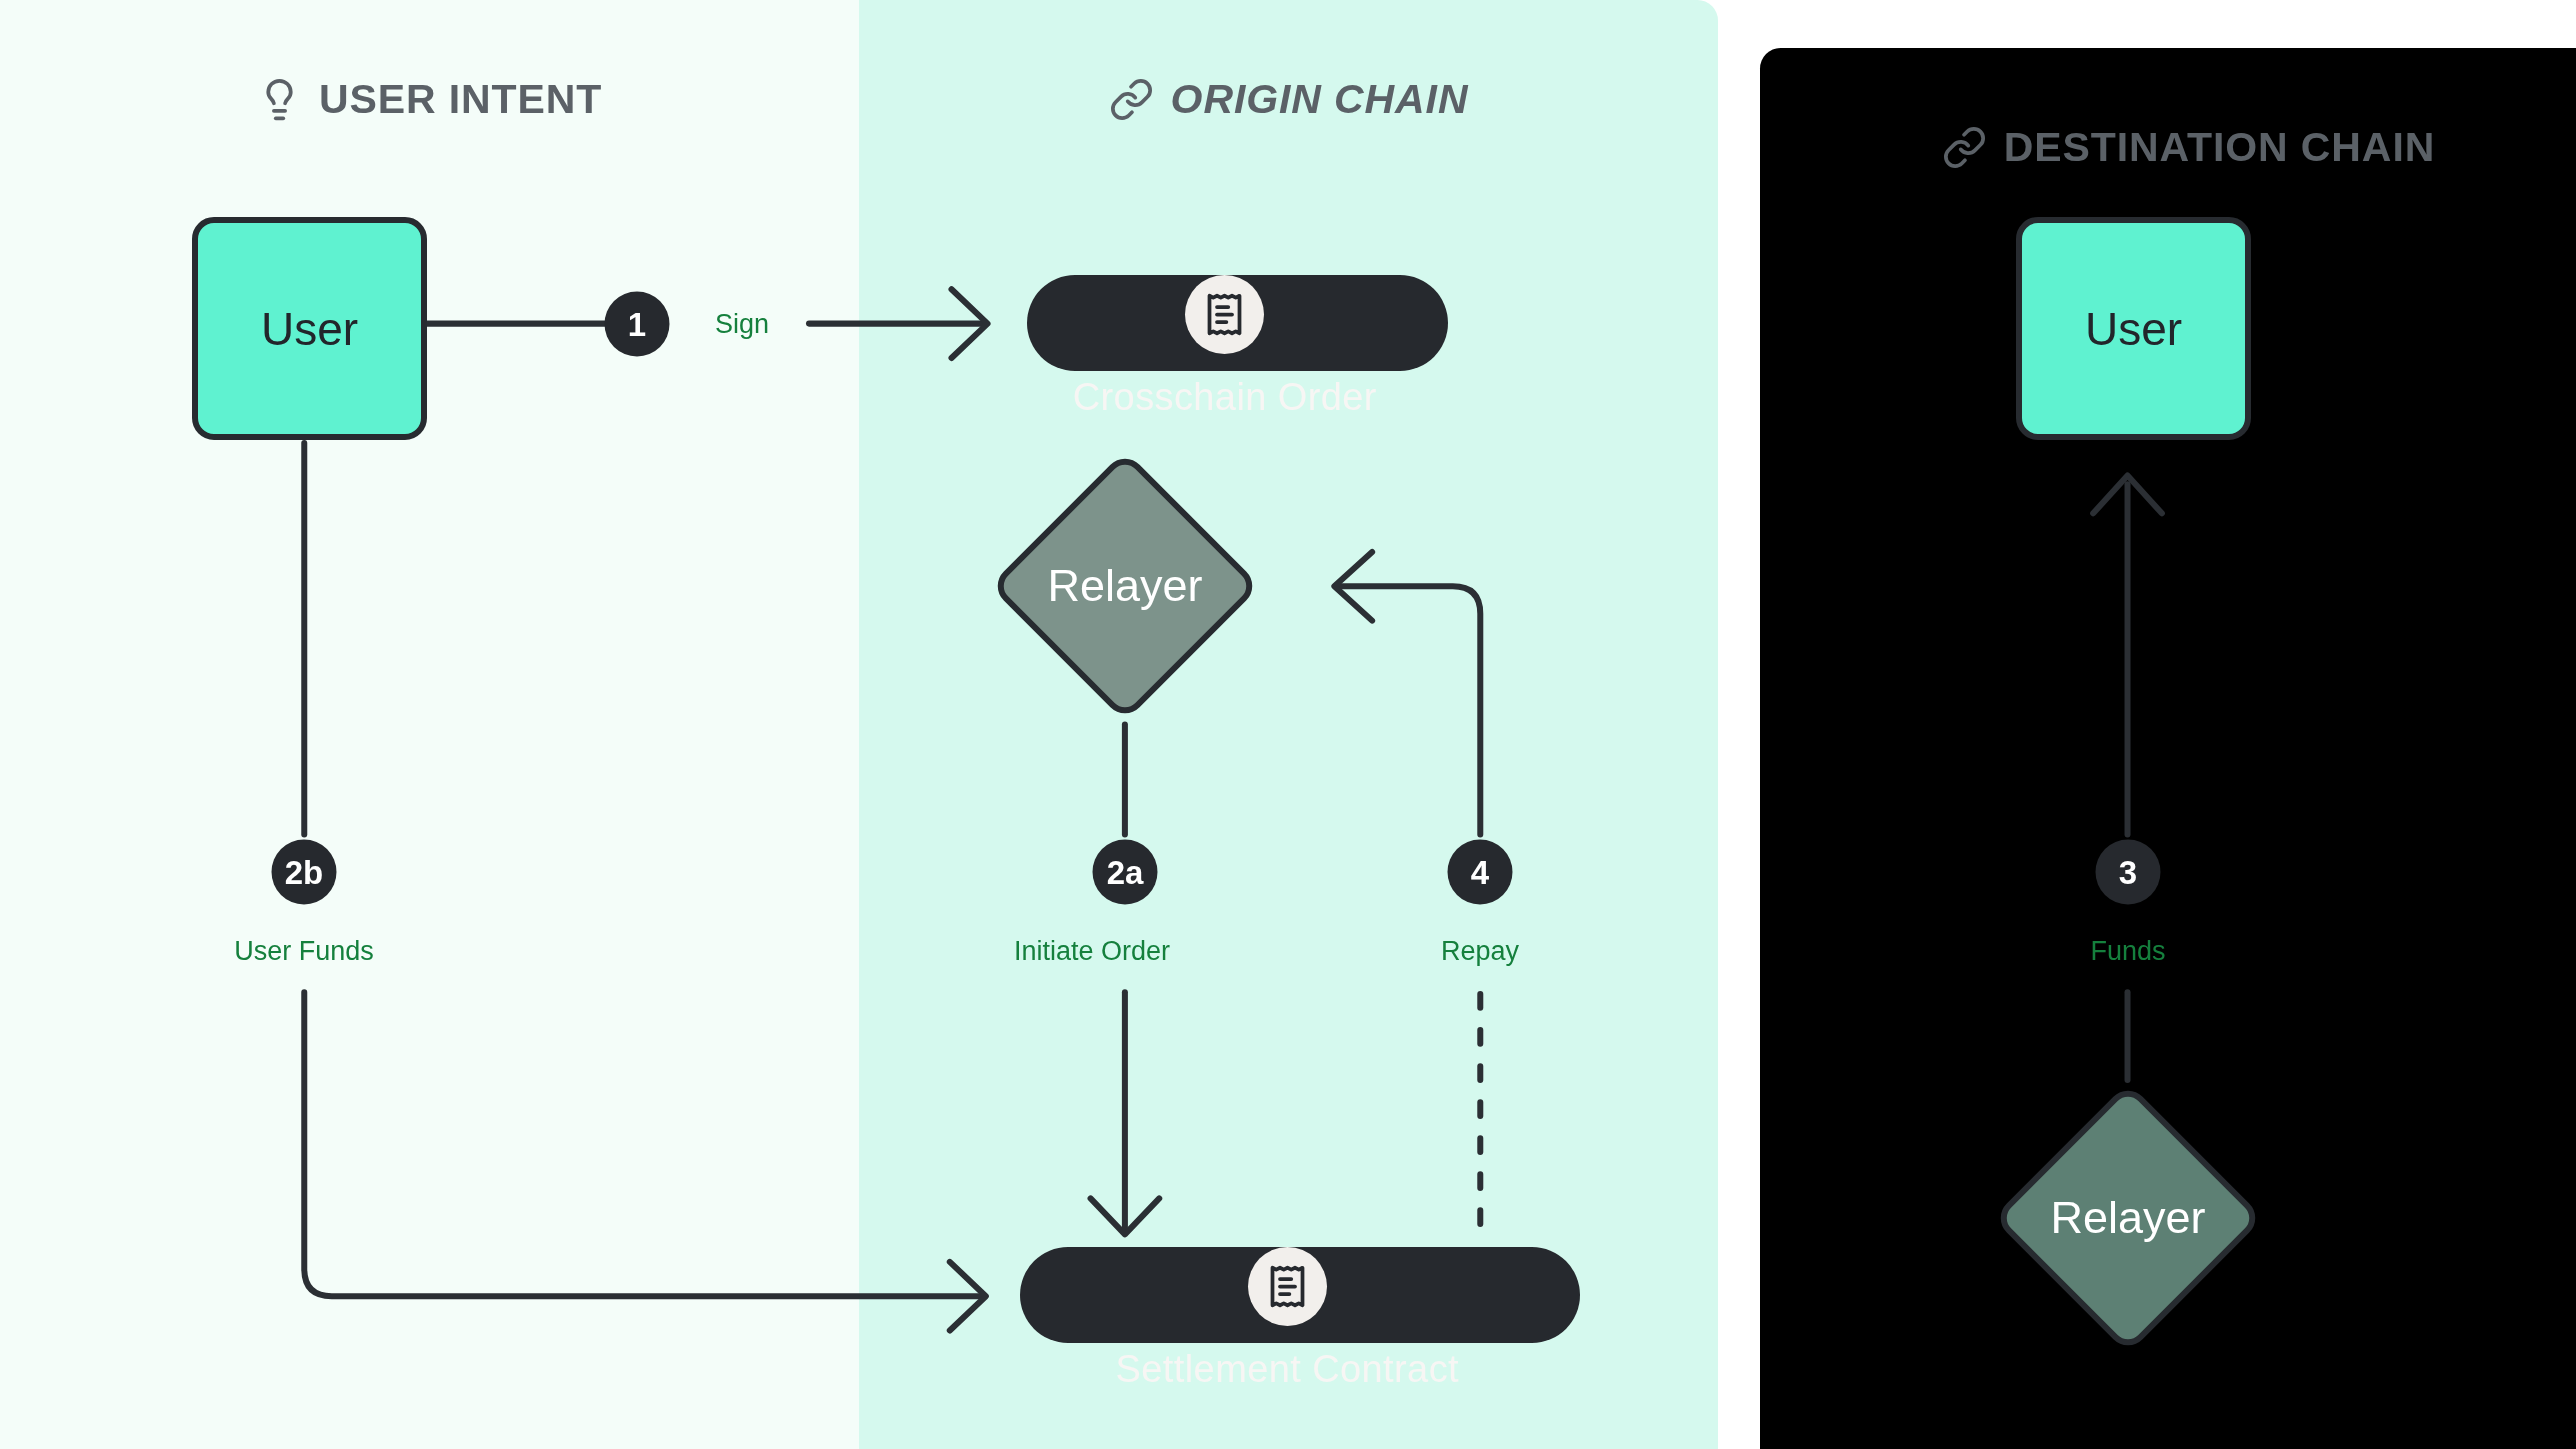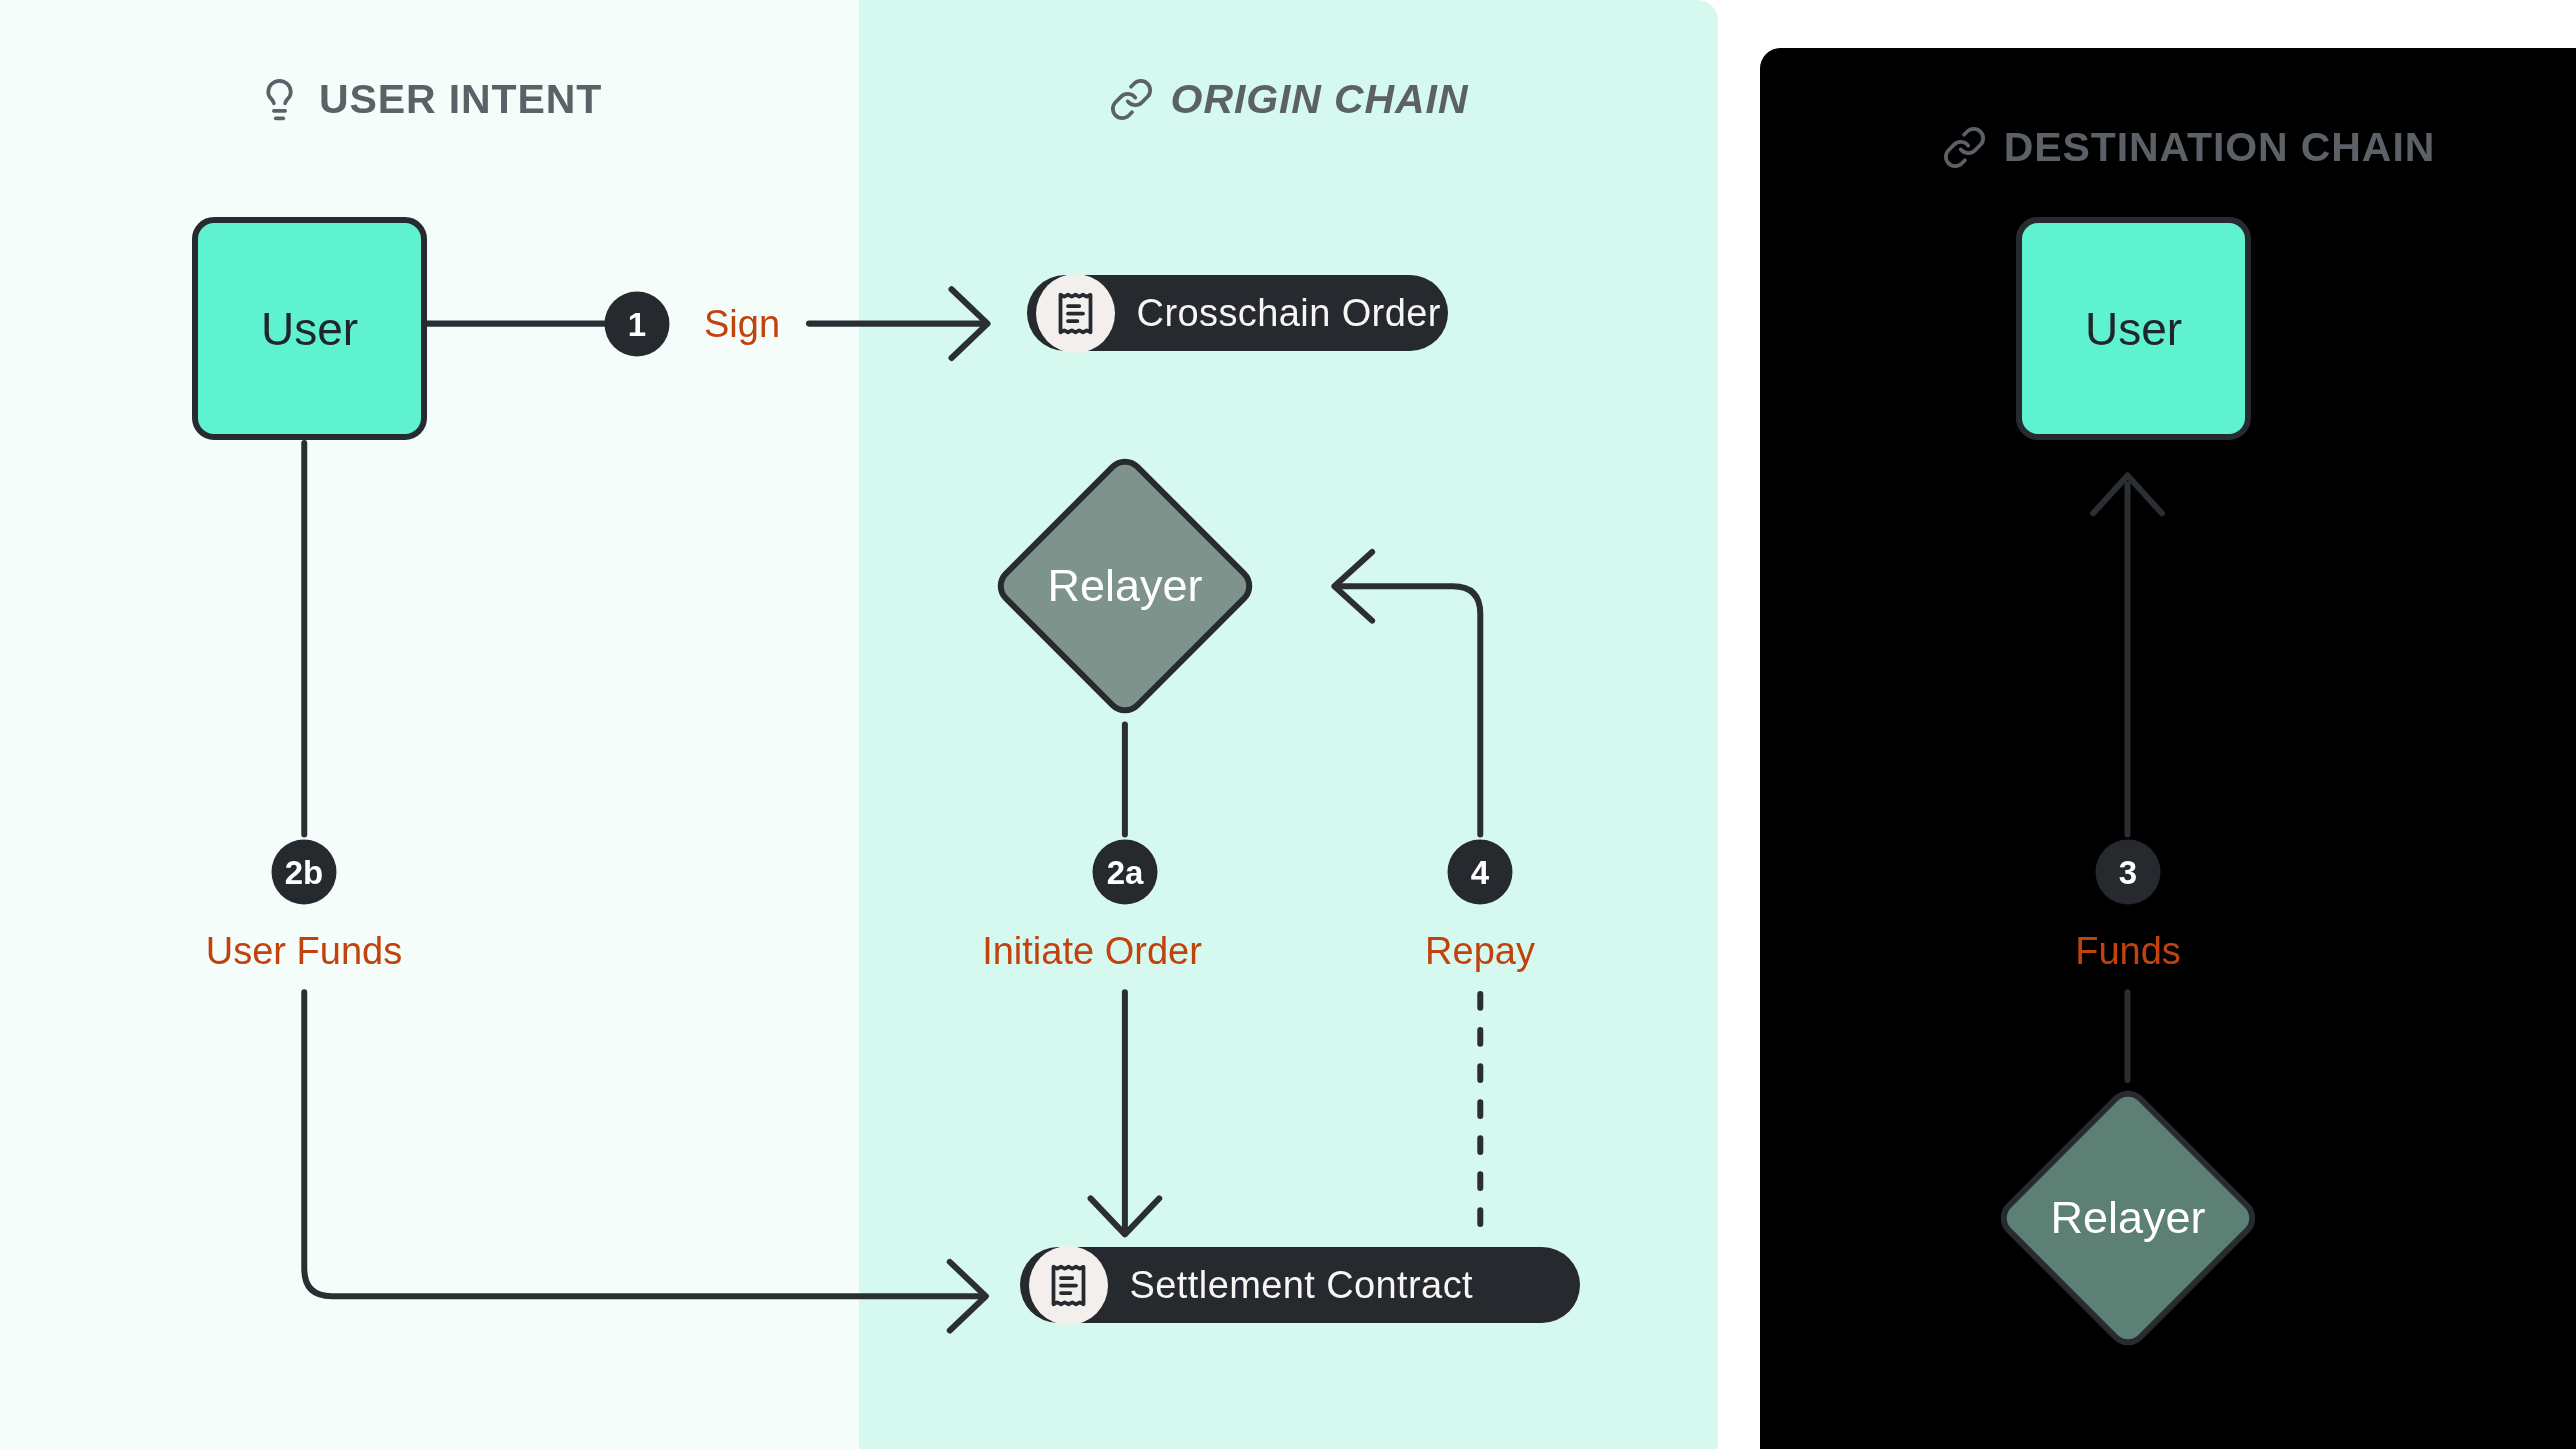--- a/index.html
+++ b/index.html
@@ -28,38 +28,38 @@
   .diamond{position:absolute;width:192px;height:192px;box-sizing:border-box;
            border:6px solid #272b30;border-radius:20.6px;
            transform:translate(-50%,-50%) rotate(45deg);}
   .diamond-origin{left:1125px;top:586px;background:#7d938b;}
   .diamond-destination{left:2128px;top:1218px;background:#5d8074;}
   .diamond-label{position:absolute;transform:translate(-50%,-50%);color:#ffffff;
                  font-size:45px;font-weight:500;white-space:nowrap;}
   .diamond-label-origin{left:1125px;top:586px;}
   .diamond-label-destination{left:2128px;top:1218px;}
   
-  .pill{position:absolute;height:76px;box-sizing:border-box;border-radius:50px;background:#26292e;
-        display:flex;align-items:center;gap:22px;padding:0 34px 0 8.6px;}
+  .pill{position:absolute;height:96px;box-sizing:border-box;border-radius:50px;background:#26292e;
+        display:flex;align-items:center;gap:22px;padding:0 34px 0 8.6px;flex-direction:column;}
   .pill-crosschain{left:1027px;top:275px;width:421px;}
   .pill-settlement{left:1020px;top:1247px;width:560px;}
   .pill-icon{width:79px;height:79px;border-radius:50%;background:#f2efec;flex:0 0 auto;
              display:flex;align-items:center;justify-content:center;}
   .pill-label{color:#f7f6f4;font-size:38px;font-weight:500;letter-spacing:0.4px;white-space:nowrap;}
   
   .badge{position:absolute;width:65px;height:65px;border-radius:50%;background:#26292e;color:#fff;
          display:flex;align-items:center;justify-content:center;font-size:33px;font-weight:700;
          transform:translate(-50%,-50%);}
   .badge-1{left:637px;top:324px;}
   .badge-2b{left:304px;top:872px;}
   .badge-2a{left:1125px;top:872px;}
   .badge-4{left:1480px;top:872px;}
   .badge-3{left:2128px;top:872px;}
-  .edge-label{position:absolute;transform:translate(-50%,-50%);font-size:38px;font-weight:500;
-              color:#c2410c;white-space:nowrap;}
+  .edge-label{position:absolute;transform:translate(-50%,-50%);font-size:27px;font-weight:500;
+              color:#15803d;white-space:nowrap;}
   .label-sign{left:742px;top:324px;}
   .label-user-funds{left:304px;top:951px;}
   .label-initiate{left:1092px;top:951px;text-align:right;}
   .label-repay{left:1480px;top:951px;}
   .label-funds{left:2128px;top:951px;}
 </style>
 </head>
 <body>
 
 <div class="stage">

